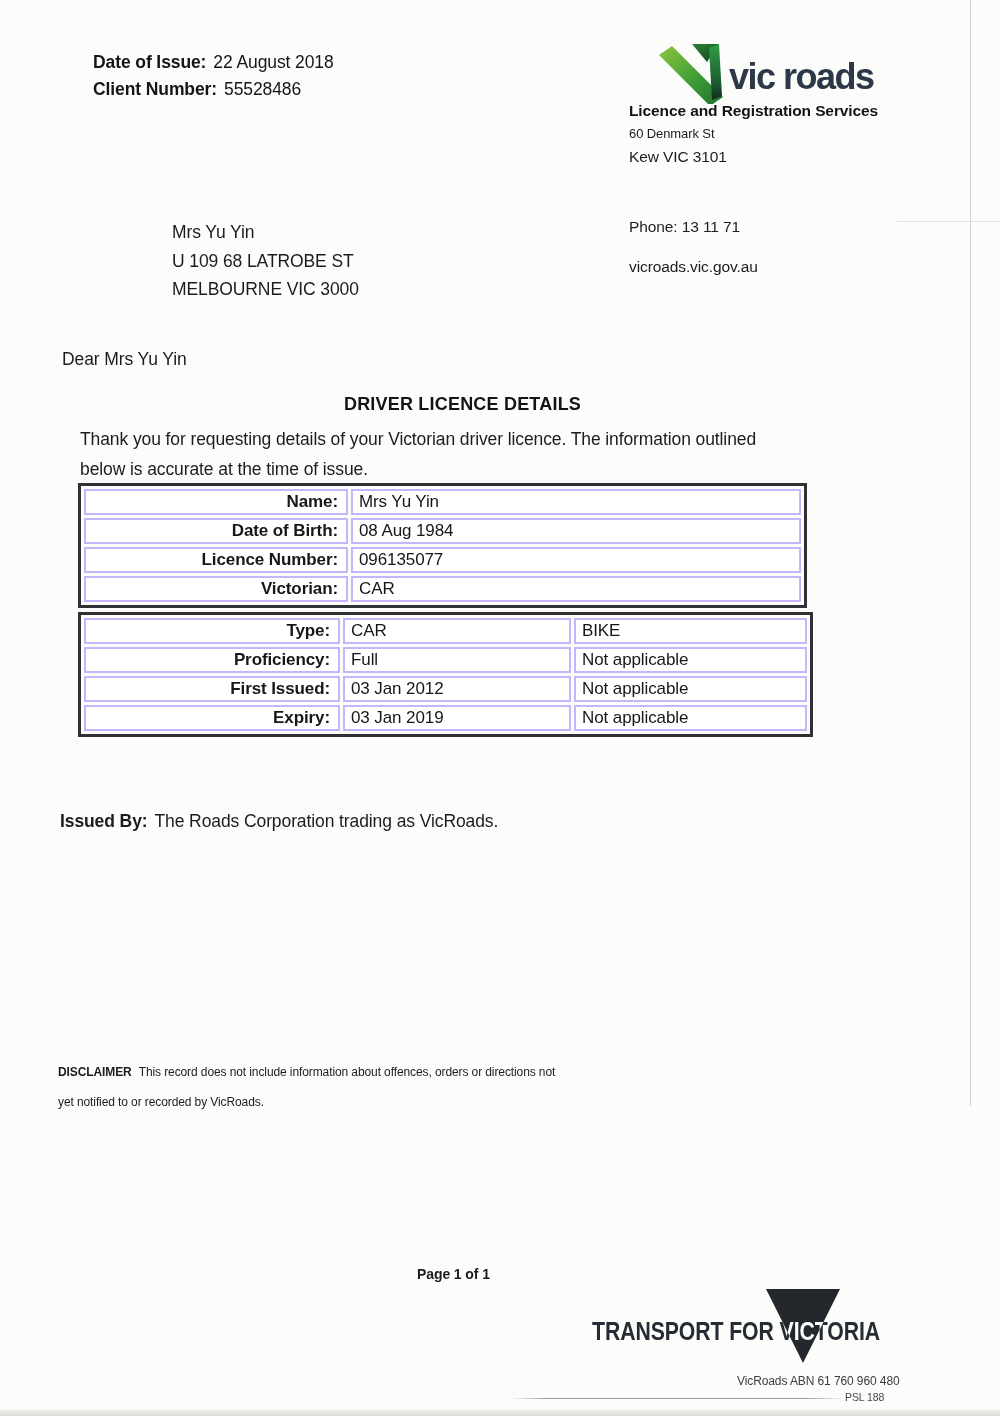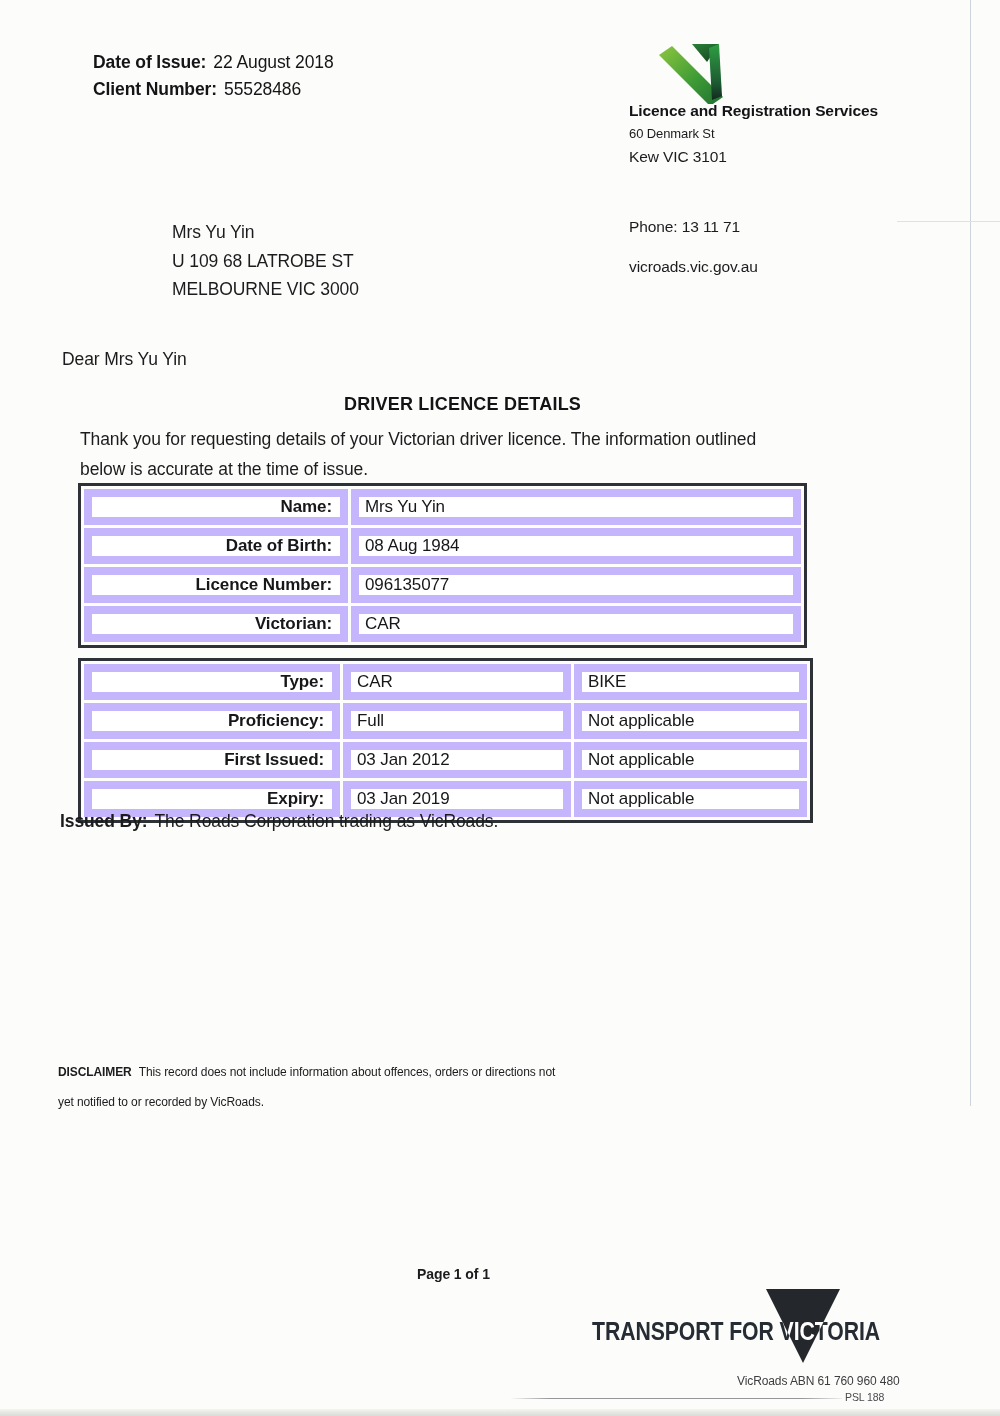--- a/index.html
+++ b/index.html
@@ -32,25 +32,25 @@
 
   
   .recipient { left: 172px; top: 218px; font-size: 17.5px; line-height: 28.5px; }
 
   .salutation { left: 62px; top: 349px; font-size: 17.5px; }
   .heading { left: 0; top: 394px; width: 925px; text-align: center; font-size: 18px; font-weight: 700; letter-spacing: 0.2px; color:#141416; }
   .intro { left: 80px; top: 424px; font-size: 17.5px; line-height: 30px; }
 
   
   .scan-table { position: absolute; border-collapse: separate; border-spacing: 3px; border: 3px solid #2e3135; background: #fdfdfc; }
-  .scan-table td { border: 8px solid #c4b5fd; height: 26px; font-size: 17px; padding: 0 6px; background: #fff; color:#17171a; }
+  .scan-table td { border: 2px solid #c4b5fd; height: 26px; font-size: 17px; padding: 0 6px; background: #fff; color:#17171a; }
   .scan-table td.lbl { text-align: right; font-weight: 700; padding-right: 8px; }
   .tbl-details { left: 78px; top: 483px; width: 729px; }
   .tbl-details td.lbl { width: 264px; }
-  .tbl-licence { left: 78px; top: 658px; width: 735px; }
+  .tbl-licence { left: 78px; top: 612px; width: 735px; }
   .tbl-licence td.lbl { width: 256px; }
   .tbl-licence td.car { width: 228px; }
 
   .issuedby { left: 60px; top: 811px; font-size: 17.5px; }
   .disclaimer { left: 58px; top: 1057px; width: 790px; font-size: 12px; line-height: 30px; }
   .pagenum { left: 417px; top: 1266px; font-size: 14px; font-weight: 700; }
 
   .transport-logo { left: 586px; top: 1283px; }
   .abn { left: 737px; top: 1374px; font-size: 12px; color: #3d3d40; }
   .psl { left: 845px; top: 1391px; font-size: 10.5px; color: #4a4a4e; }
@@ -91,20 +91,21 @@
       </linearGradient>
       <linearGradient id="g3" x1="0" y1="0" x2="0.6" y2="1">
         <stop offset="0" stop-color="#2a8038"></stop>
           <stop offset="1" stop-color="#174d22"></stop>
       </linearGradient>
     </defs>
     <polygon points="5,13 18,4 69,55 56,64" fill="url(#g1)"></polygon>
     <polygon points="38,2 65,2 53,20" fill="url(#g3)"></polygon>
     <polygon points="55,6 65,2 68,54 58,58" fill="url(#g2)"></polygon>
   </svg>
+  <div class="abs wordmark">vic roads</div>
   <div class="abs dept">Licence and Registration Services</div>
   <div class="abs addr1">60 Denmark St</div>
   <div class="abs addr2">Kew VIC 3101</div>
   <div class="abs phone">Phone: 13 11 71</div>
   <div class="abs website">vicroads.vic.gov.au</div>
 
   <div class="abs recipient">
     <div>Mrs Yu Yin</div>
     <div>U 109 68 LATROBE ST</div>
     <div>MELBOURNE VIC 3000</div>

